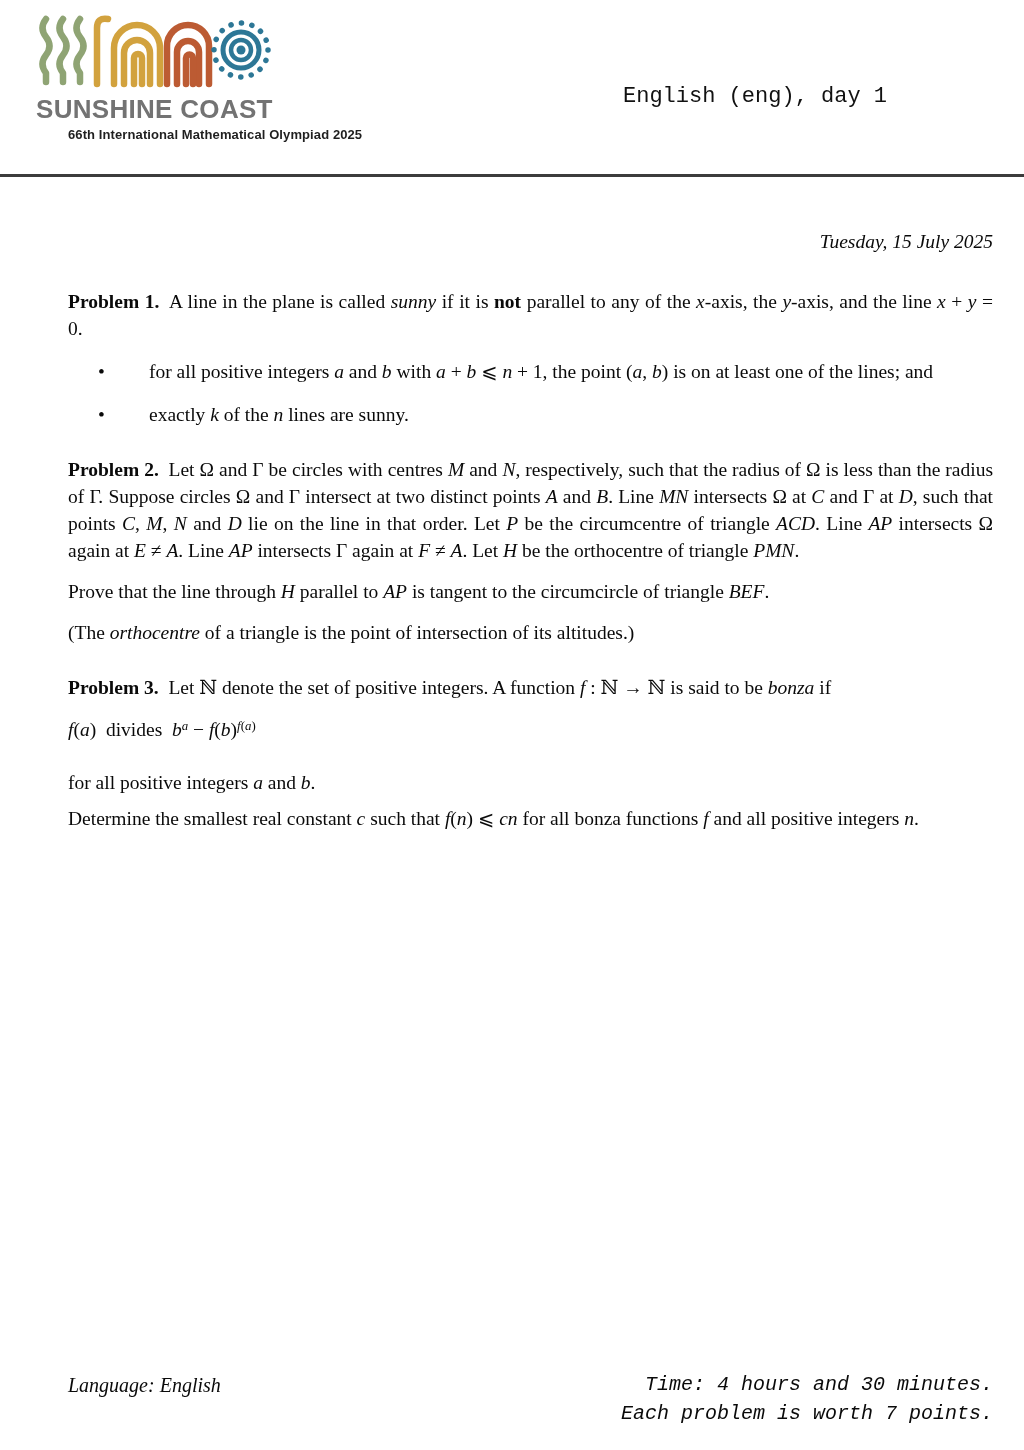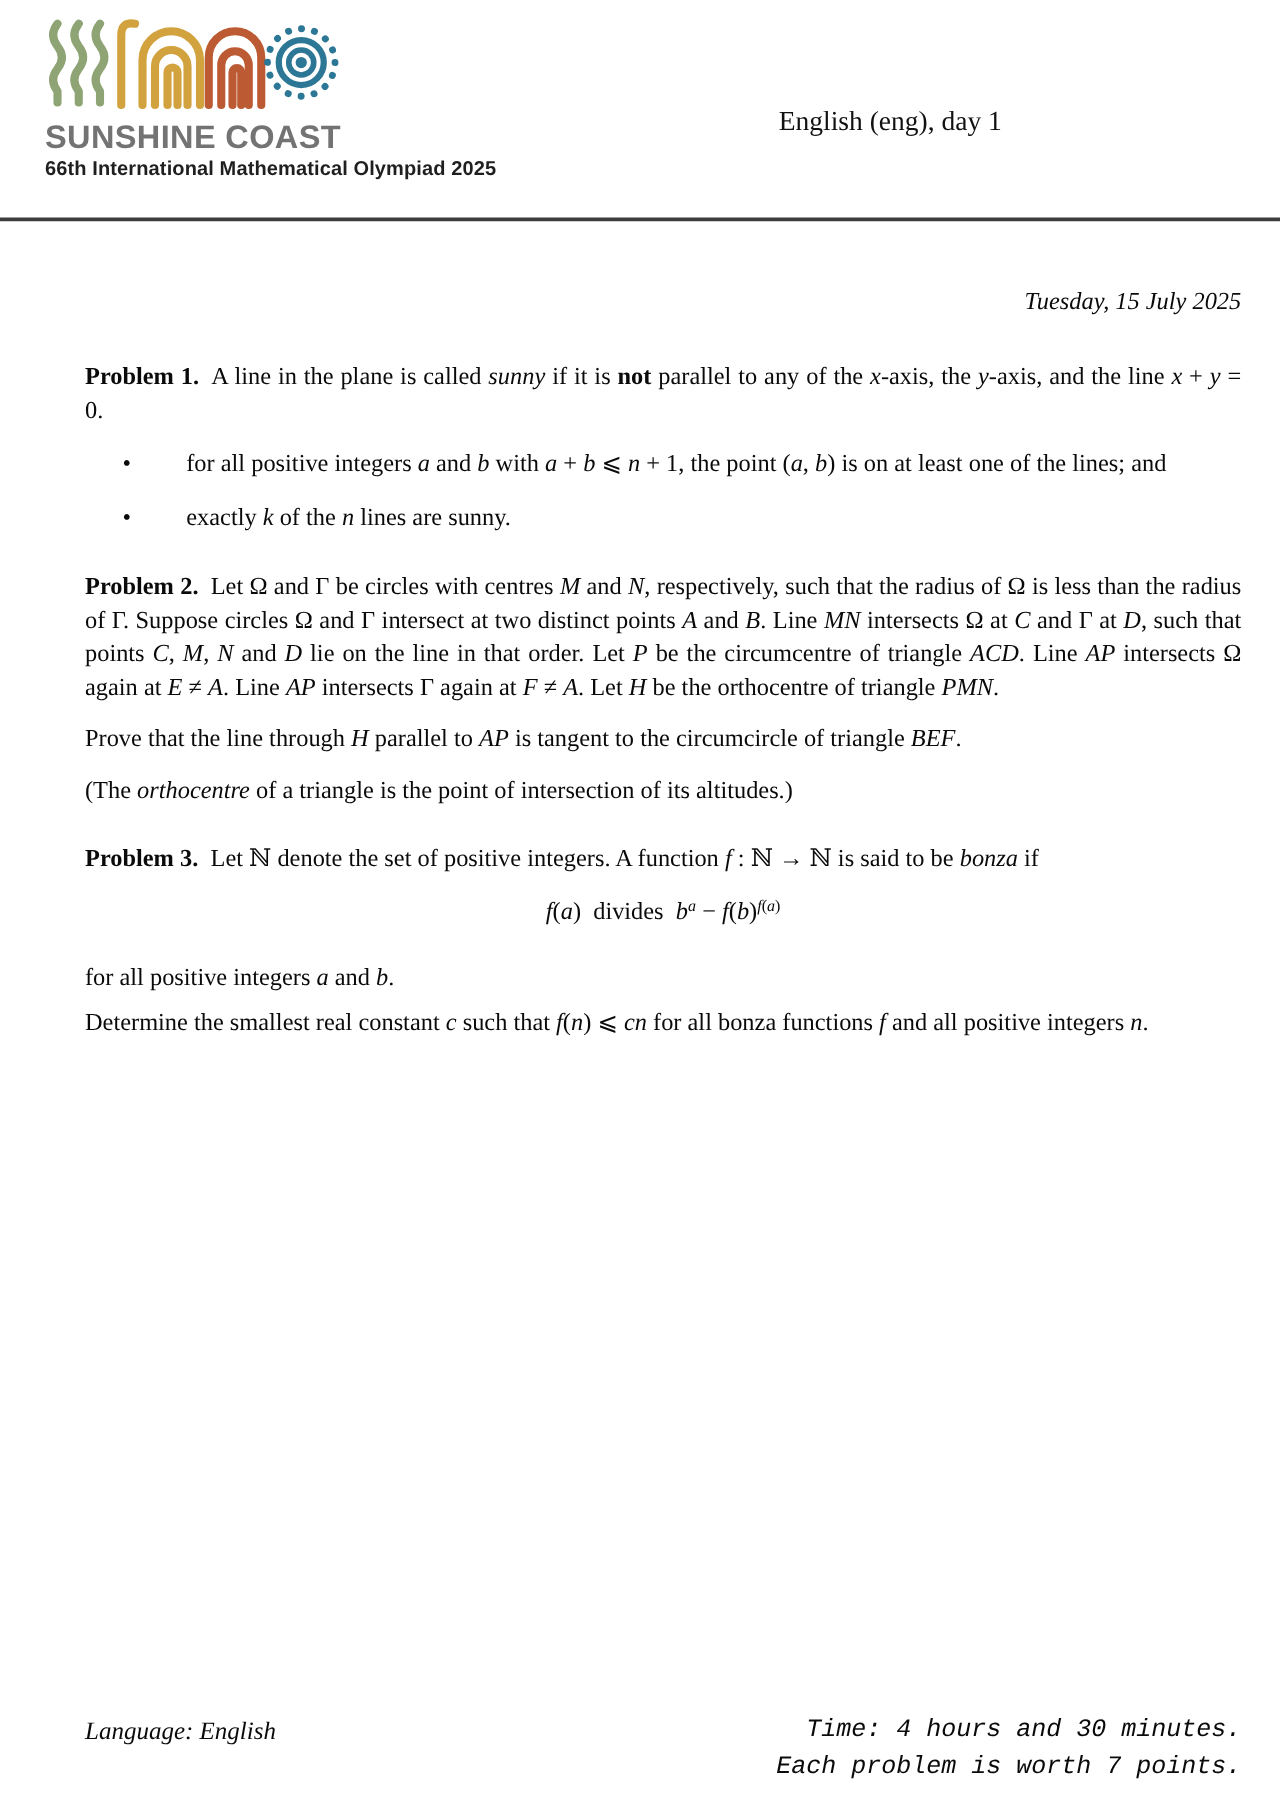--- a/index.html
+++ b/index.html
@@ -9,39 +9,39 @@
   }
   
   .logo{position:absolute;left:36px;top:8px;width:242px;}
   .logo svg{display:block;}
   .logo-title{
     font-family:"Liberation Sans","DejaVu Sans",sans-serif;font-weight:700;
     font-size:26px;letter-spacing:0.3px;color:#737373;white-space:nowrap;margin-top:1px;
   }
   .logo-subtitle{
     font-family:"Liberation Sans","DejaVu Sans",sans-serif;font-weight:700;
-    font-size:16px;letter-spacing:0.1px;color:#1f1f1f;white-space:nowrap;margin-top:2px;
+    font-size:13px;letter-spacing:0.1px;color:#1f1f1f;white-space:nowrap;margin-top:2px;margin-left:32px;
   }
   .lang-day{
     position:absolute;left:623px;top:84px;
-    font-family:Liberation Serif, serif;font-size:22px;color:#111;
+    font-family:Liberation Mono, monospace;font-size:22px;color:#111;
   }
   .rule{position:absolute;left:0;top:174px;width:1024px;height:3px;background:#3c3c3c;}
   
   .main-col{position:absolute;left:68px;top:228px;width:925px;font-size:19.5px;line-height:27px;}
   .date{margin:0;text-align:right;font-style:italic;}
   .para{margin:0;text-align:justify;}
   .mt-intro1{margin-top:33px;}
   .mt-follow{margin-top:10px;}
   .mt-problem{margin-top:28px;}
   .mt-note{margin-top:14px;}
   .bullet{display:flex;padding-left:30px;margin-top:16px;}
   .bullet-marker{flex:none;width:23px;}
   .bullet-text{flex:1;text-align:justify;margin-left:28px;}
-  .formula{margin:15px 0 0 0;text-align:center;}
+  .formula{margin:15px 0 0 0;text-align:left;}
   .mt-forall{margin-top:26px;}
   .mt-determine{margin-top:9px;}
   
   .run-b{font-weight:bold;}
   .run-i{font-style:italic;}
   .run-m{font-style:italic;}
   .run-sup{font-size:66%;vertical-align:6px;line-height:0;}
   .run-supm{font-size:66%;vertical-align:6px;line-height:0;font-style:italic;}
   
   .footer-lang{position:absolute;left:68px;top:1371px;font-style:italic;font-size:20px;line-height:28px;}

